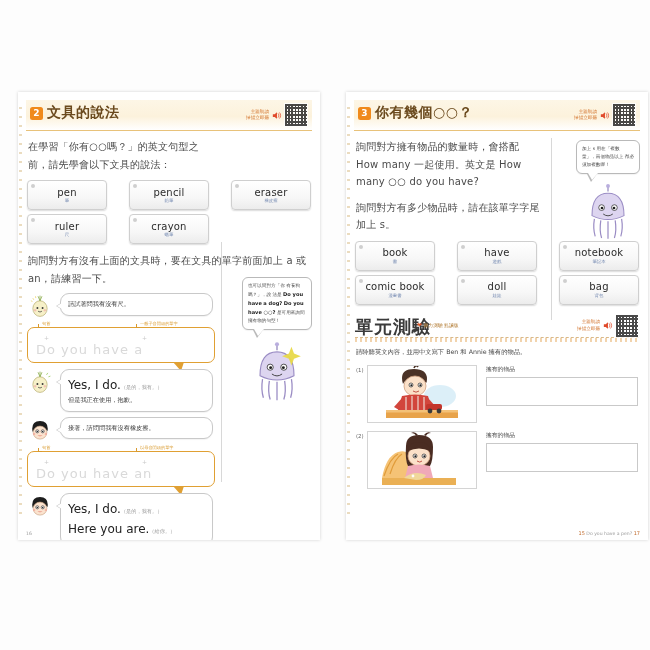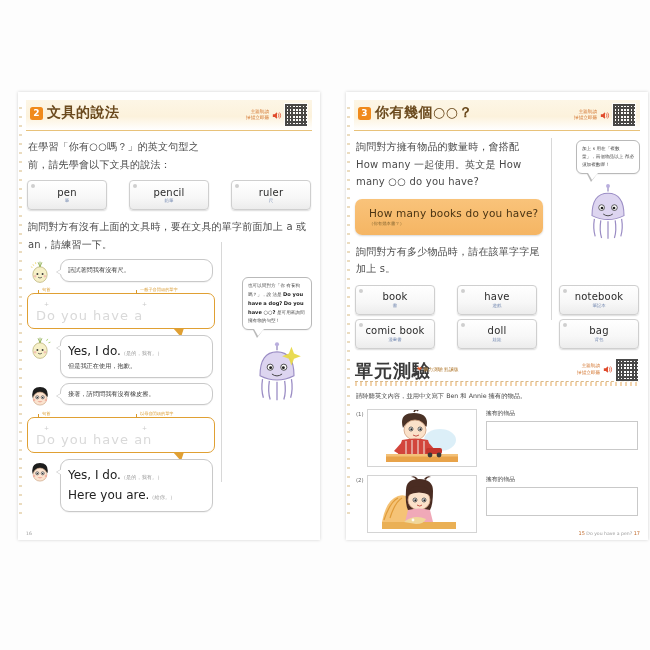--- a/index.html
+++ b/index.html
@@ -234,22 +234,32 @@
         <span class="en">pen</span>
         <span class="zh">筆</span>
       </div>
       <div class="card">
         <span class="dot"></span>
         <span class="en">pencil</span>
         <span class="zh">鉛筆</span>
       </div>
       <div class="card">
         <span class="dot"></span>
+        <span class="en">eraser</span>
+        <span class="zh">橡皮擦</span>
+      </div>
+      <div class="card">
+        <span class="dot"></span>
         <span class="en">ruler</span>
         <span class="zh">尺</span>
+      </div>
+      <div class="card">
+        <span class="dot"></span>
+        <span class="en">crayon</span>
+        <span class="zh">蠟筆</span>
       </div>
     </div>
 
     <div class="intro" style="margin-top:8px">詢問對方有沒有上面的文具時，要在文具的單字前面加上 a 或 an，請練習一下。</div>
 
     <div class="divider" style="left:203px;top:150px;height:240px;"></div>
 
     <div class="dlg" style="width:186px">
       <div class="row">
         <div class="avatar">
@@ -389,24 +399,20 @@
           <path d="M4 9h4l5-4v14l-5-4H4z" fill="#e04a2b"></path>
           <path d="M16 8c1.6 1.4 1.6 6.6 0 8" stroke="#e04a2b" stroke-width="1.8" fill="none" stroke-linecap="round"></path>
           <path d="M19 6c2.8 2.4 2.8 9.6 0 12" stroke="#e04a2b" stroke-width="1.6" fill="none" stroke-linecap="round"></path>
         </svg>
         <div class="qr"></div>
       </div>
     </div>
 
     <div class="intro" style="width:188px">詢問對方擁有物品的數量時，會搭配 How many 一起使用。英文是 How many ○○ do you have?</div>
 
-    <div class="sentence-box">
-      <div class="en">How many books do you have?</div>
-      <div class="zh">（你有幾本書？）</div>
-    </div>
 
     <div class="intro" style="margin-top:8px;width:188px">詢問對方有多少物品時，請在該單字字尾加上 s。</div>
 
     <div class="divider" style="left:205px;top:46px;height:182px;"></div>
 
     <div class="sidebar-note" style="top:48px;right:8px;width:64px;">
       <div class="note-bubble">
         <span>加上 s 用在「複數</span>
         <span>量」，兩個物品以上</span>
         <span>都必須加複數喔！</span>

